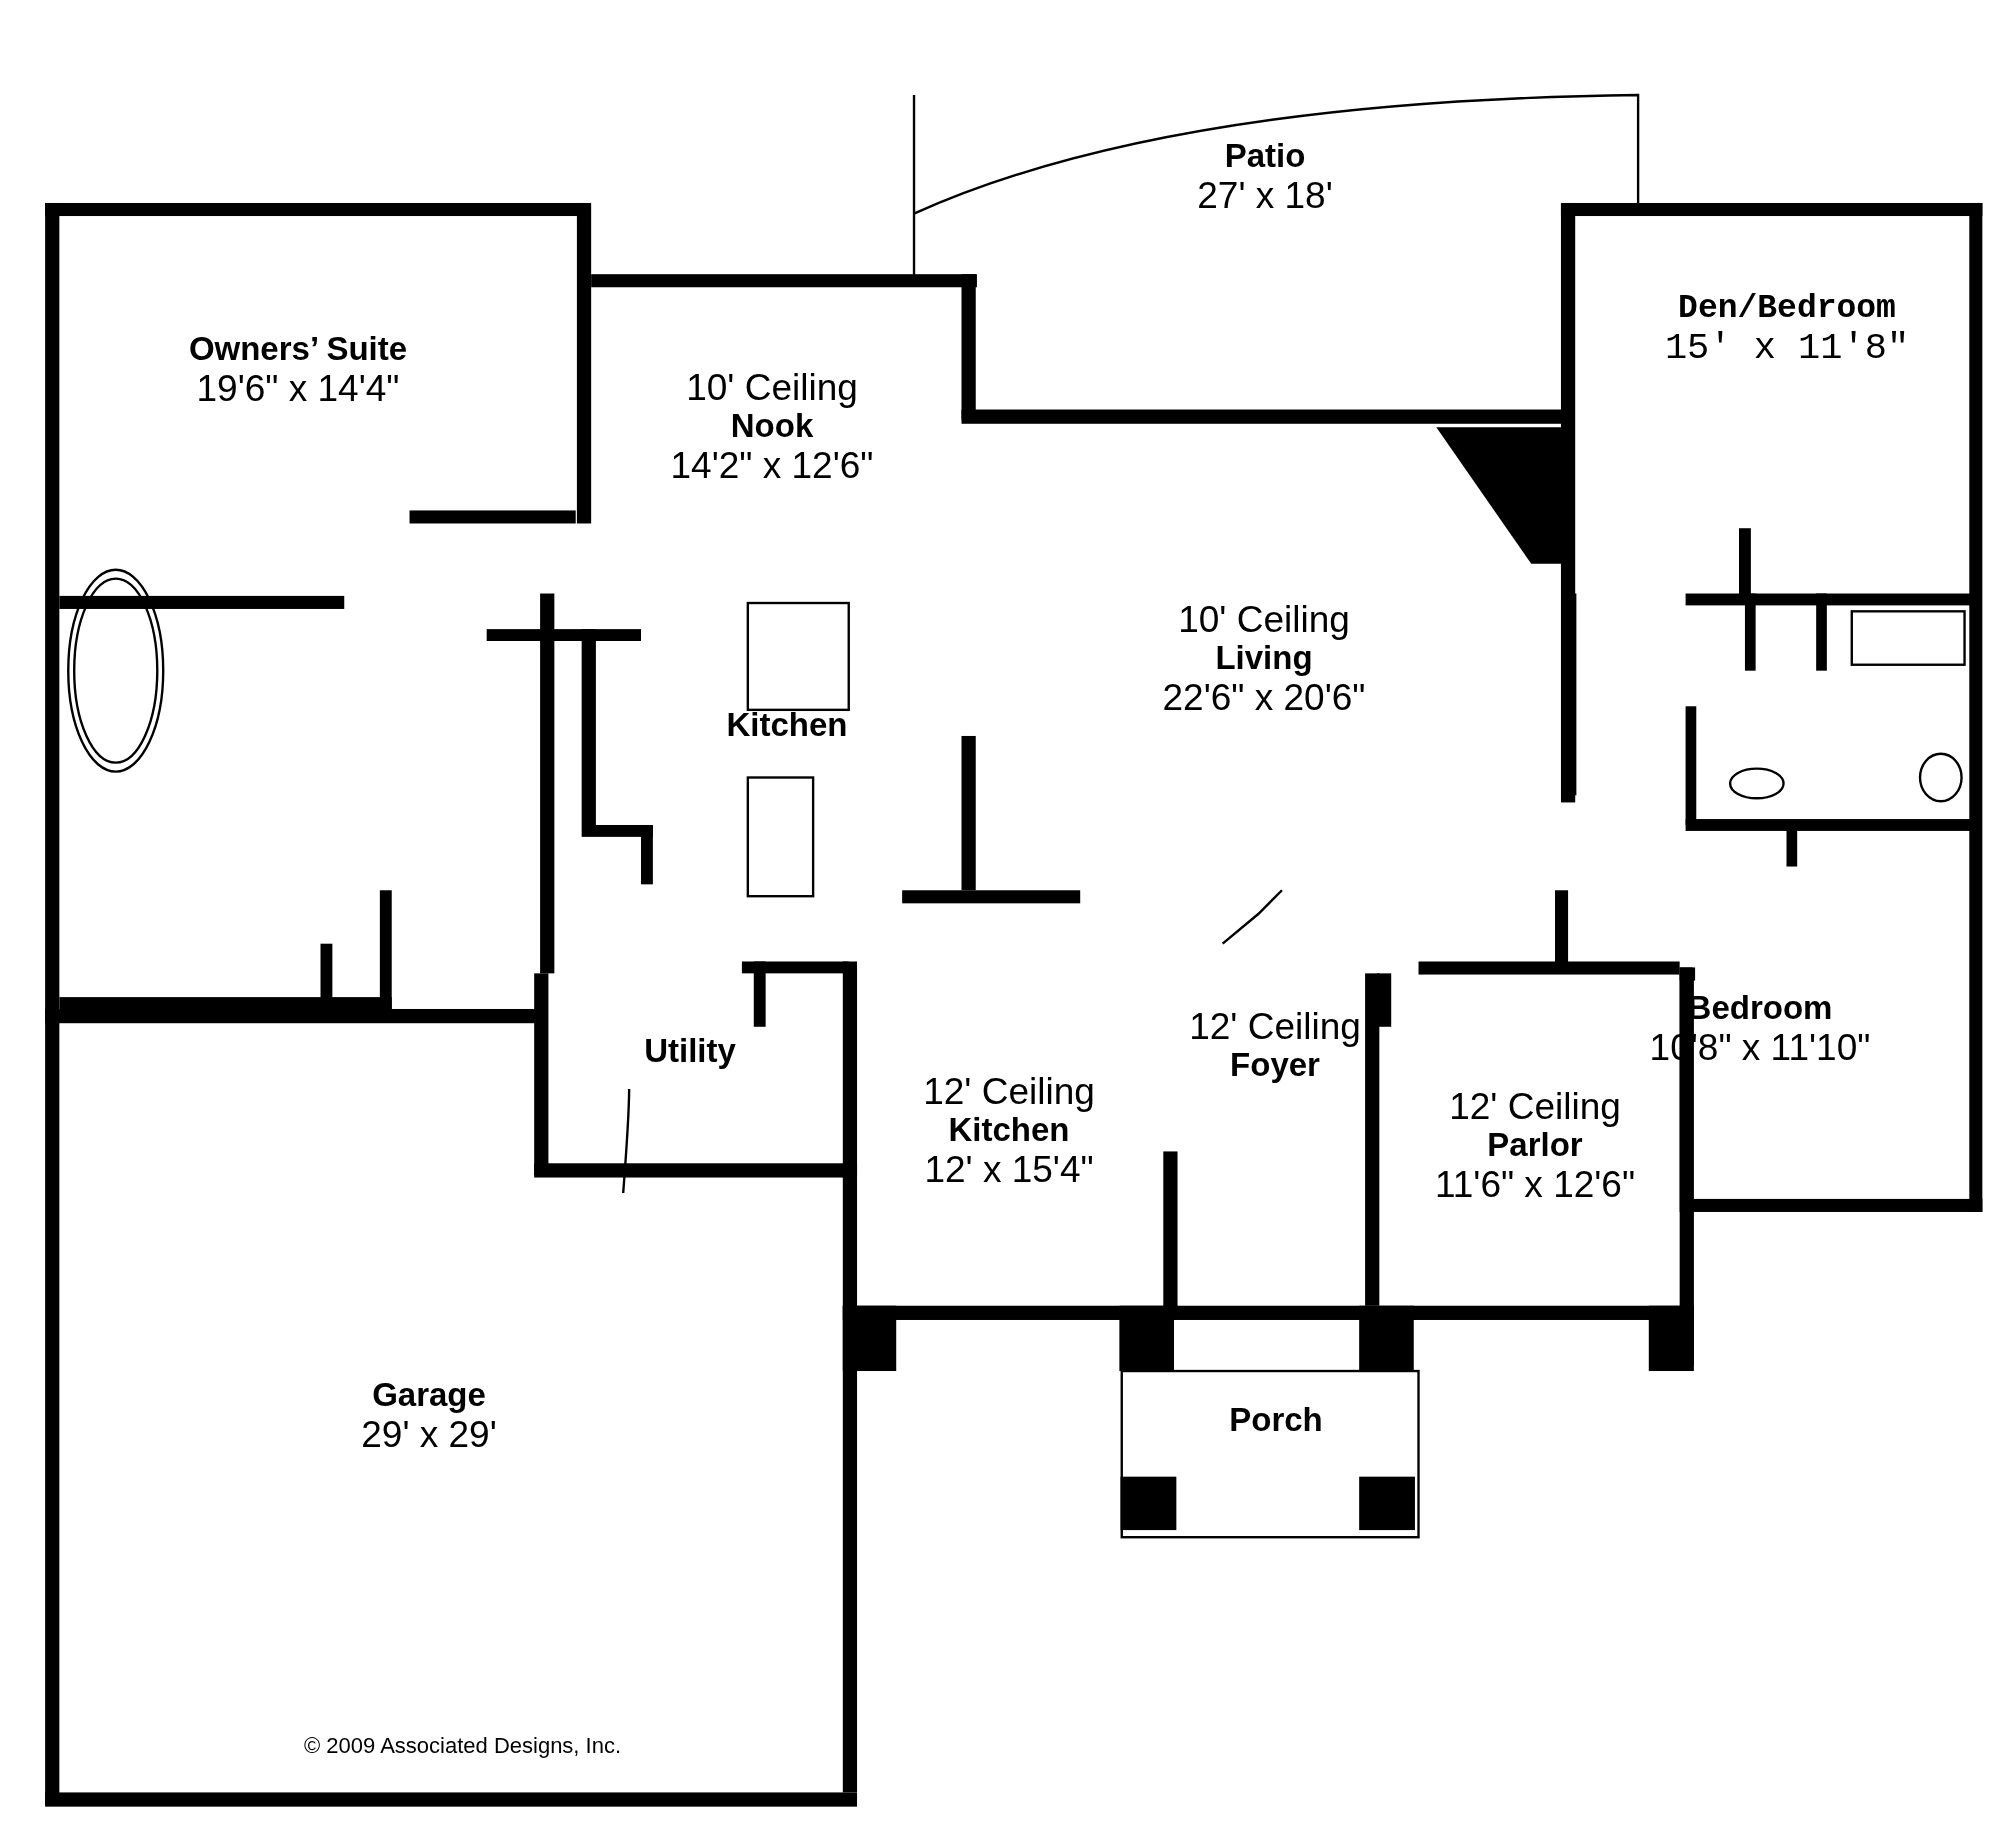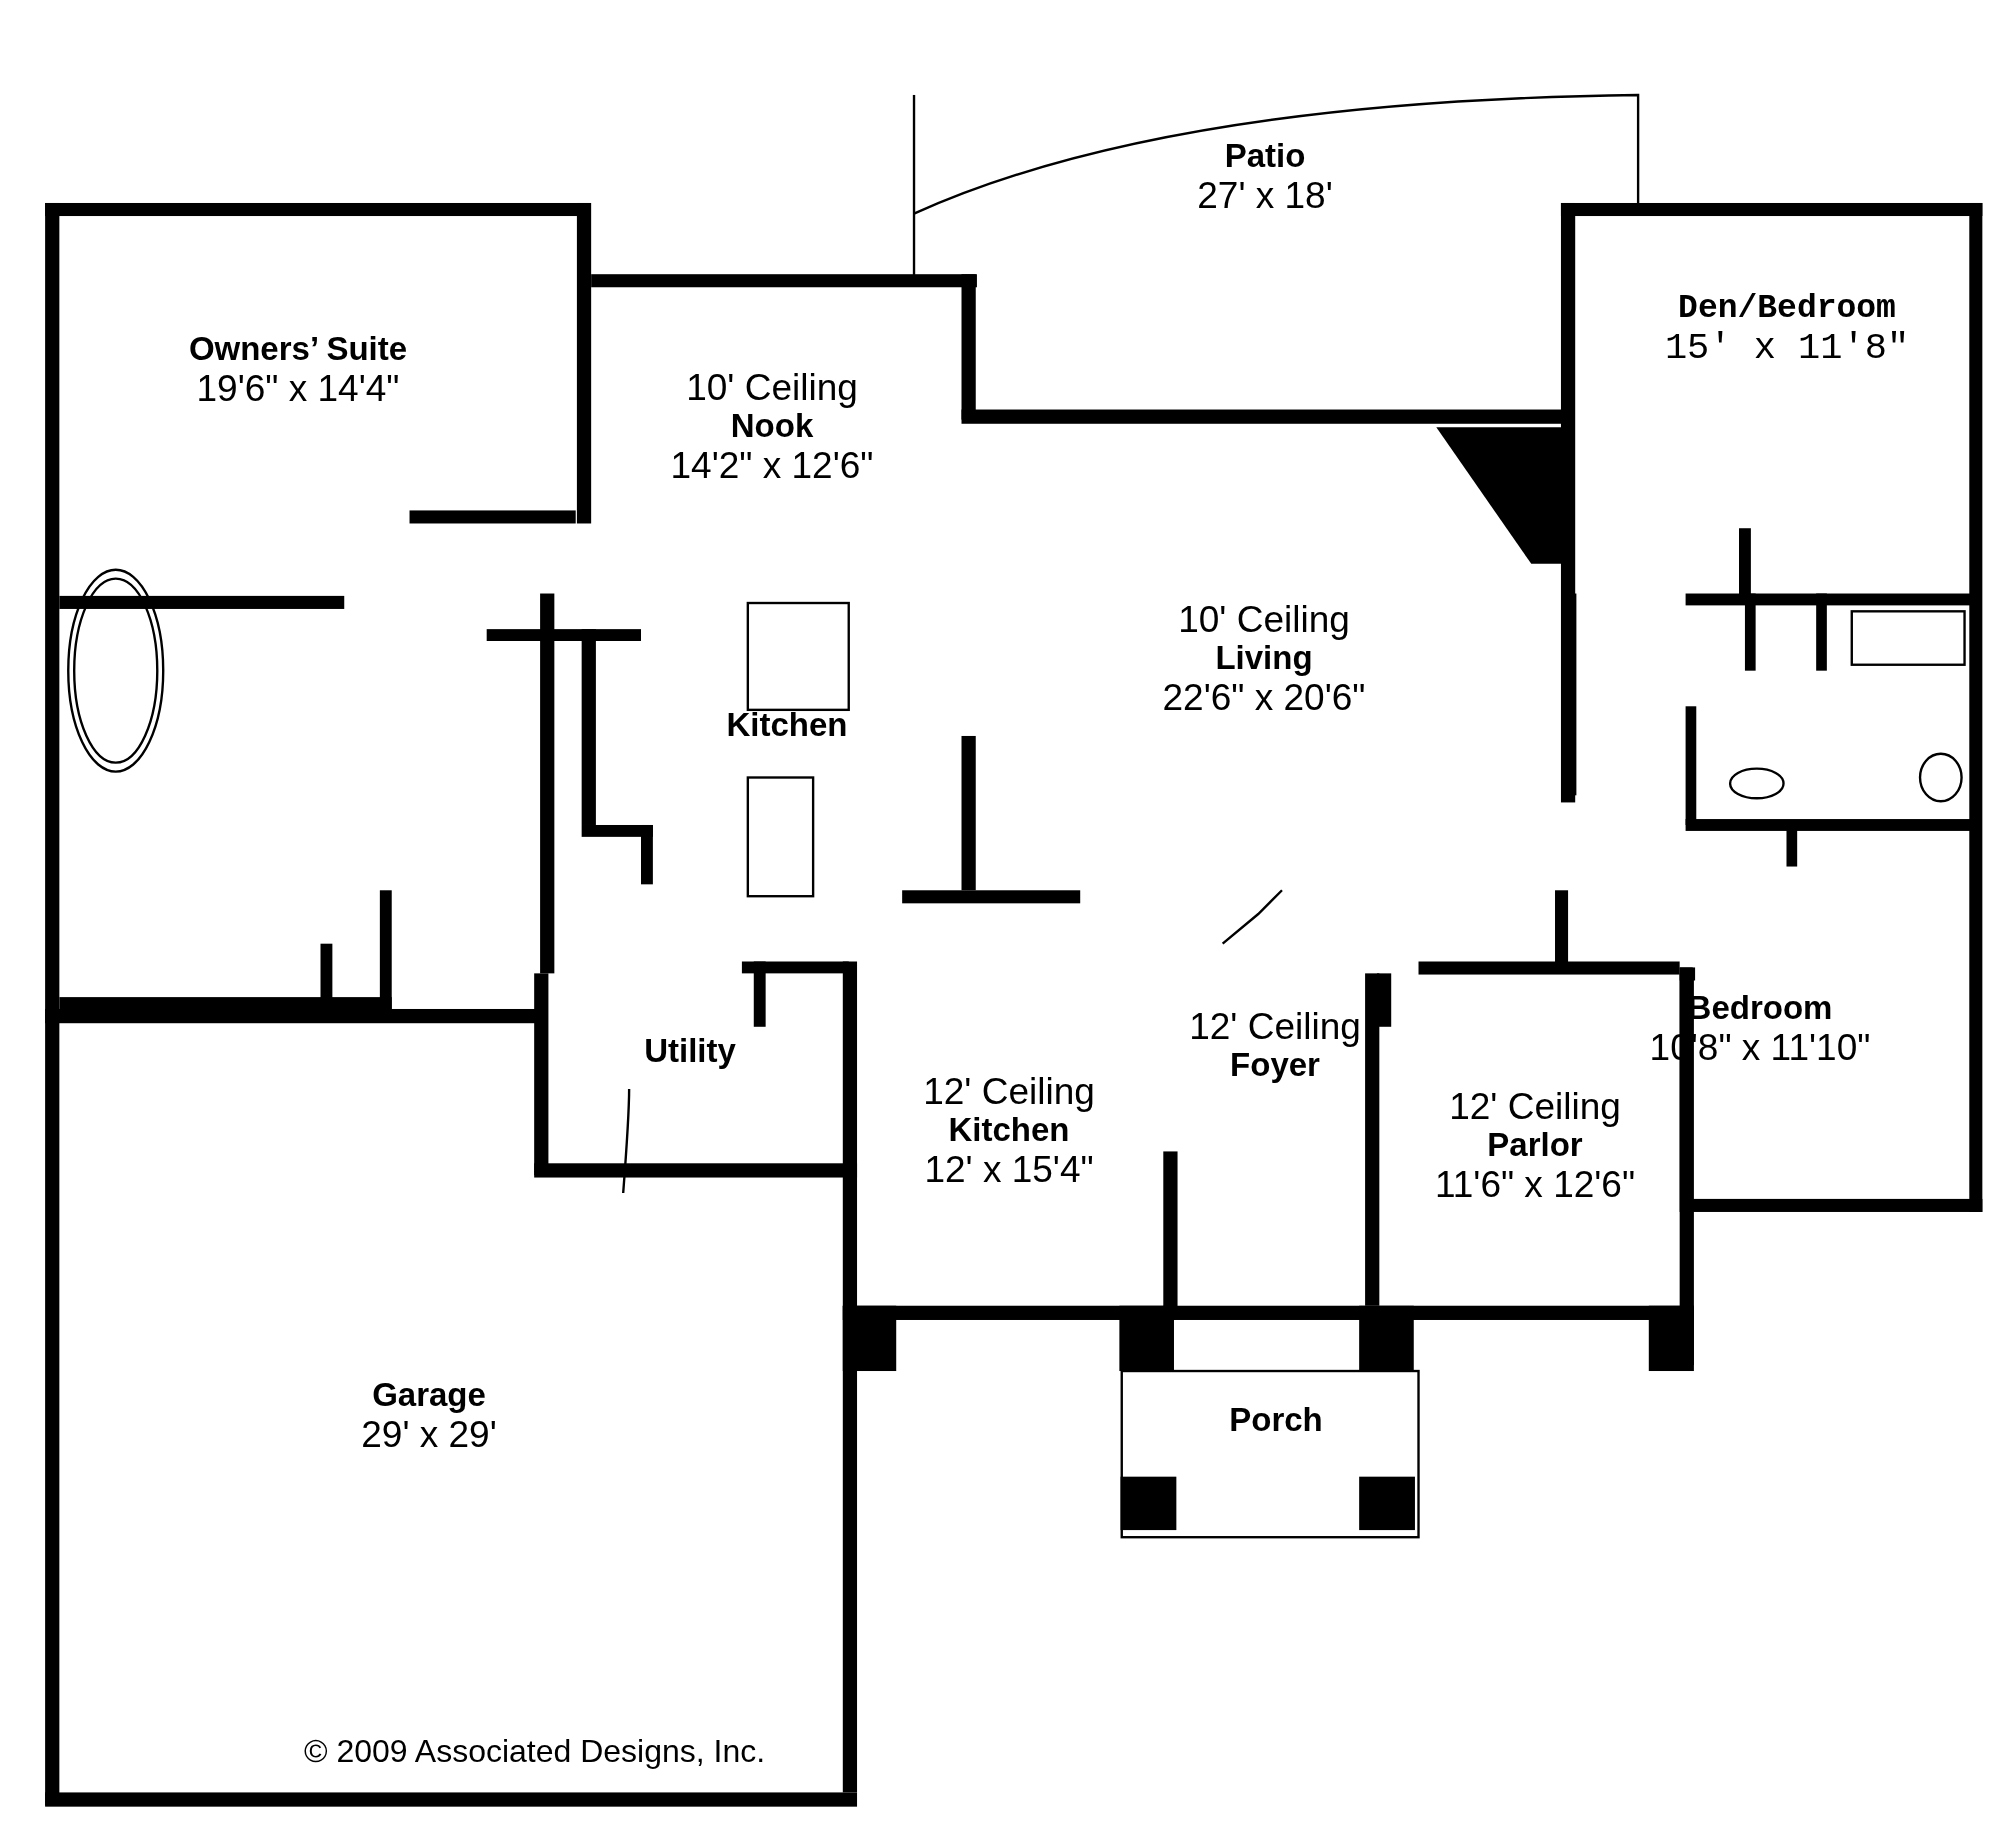--- a/index.html
+++ b/index.html
@@ -2,21 +2,21 @@
 <html style="font-size:9.5px"><head>
 <meta charset="utf-8">
 <style>
   html, body { margin: 0; padding: 0; background: #ffffff; }
   body { width: 2015px; height: 1831px; position: relative; overflow: hidden; font-family: "Liberation Sans", sans-serif; }
   svg.plan { position: absolute; left: 0; top: 0; }
   .lbl { position: absolute; text-align: center; color: #000; line-height: 1.12; white-space: nowrap; transform: translateX(-50%); font-family: "Liberation Sans", sans-serif; }
   .lbl .name { font-weight: bold; font-size: 33px; display: block; }
   .lbl .dim { font-size: 37px; display: block; }
   .lbl .ceil { font-size: 37px; display: block; }
-  .copyright { position: absolute; font-size: 32px; color: #000; font-family: "Liberation Sans", sans-serif; white-space: nowrap; }
+  .copyright { position: absolute; font-size: 22px; color: #000; font-family: "Liberation Sans", sans-serif; white-space: nowrap; }
 </style>
 </head>
 <body>
 
 <svg class="plan" width="2015" height="1831" viewBox="0 0 3395 3085" xmlns="http://www.w3.org/2000/svg">
   <g fill="#000">
 
     <rect x="76" y="342" width="918" height="22"></rect>
     <rect x="76" y="342" width="24" height="2700"></rect>
     <rect x="972" y="342" width="24" height="540"></rect>

